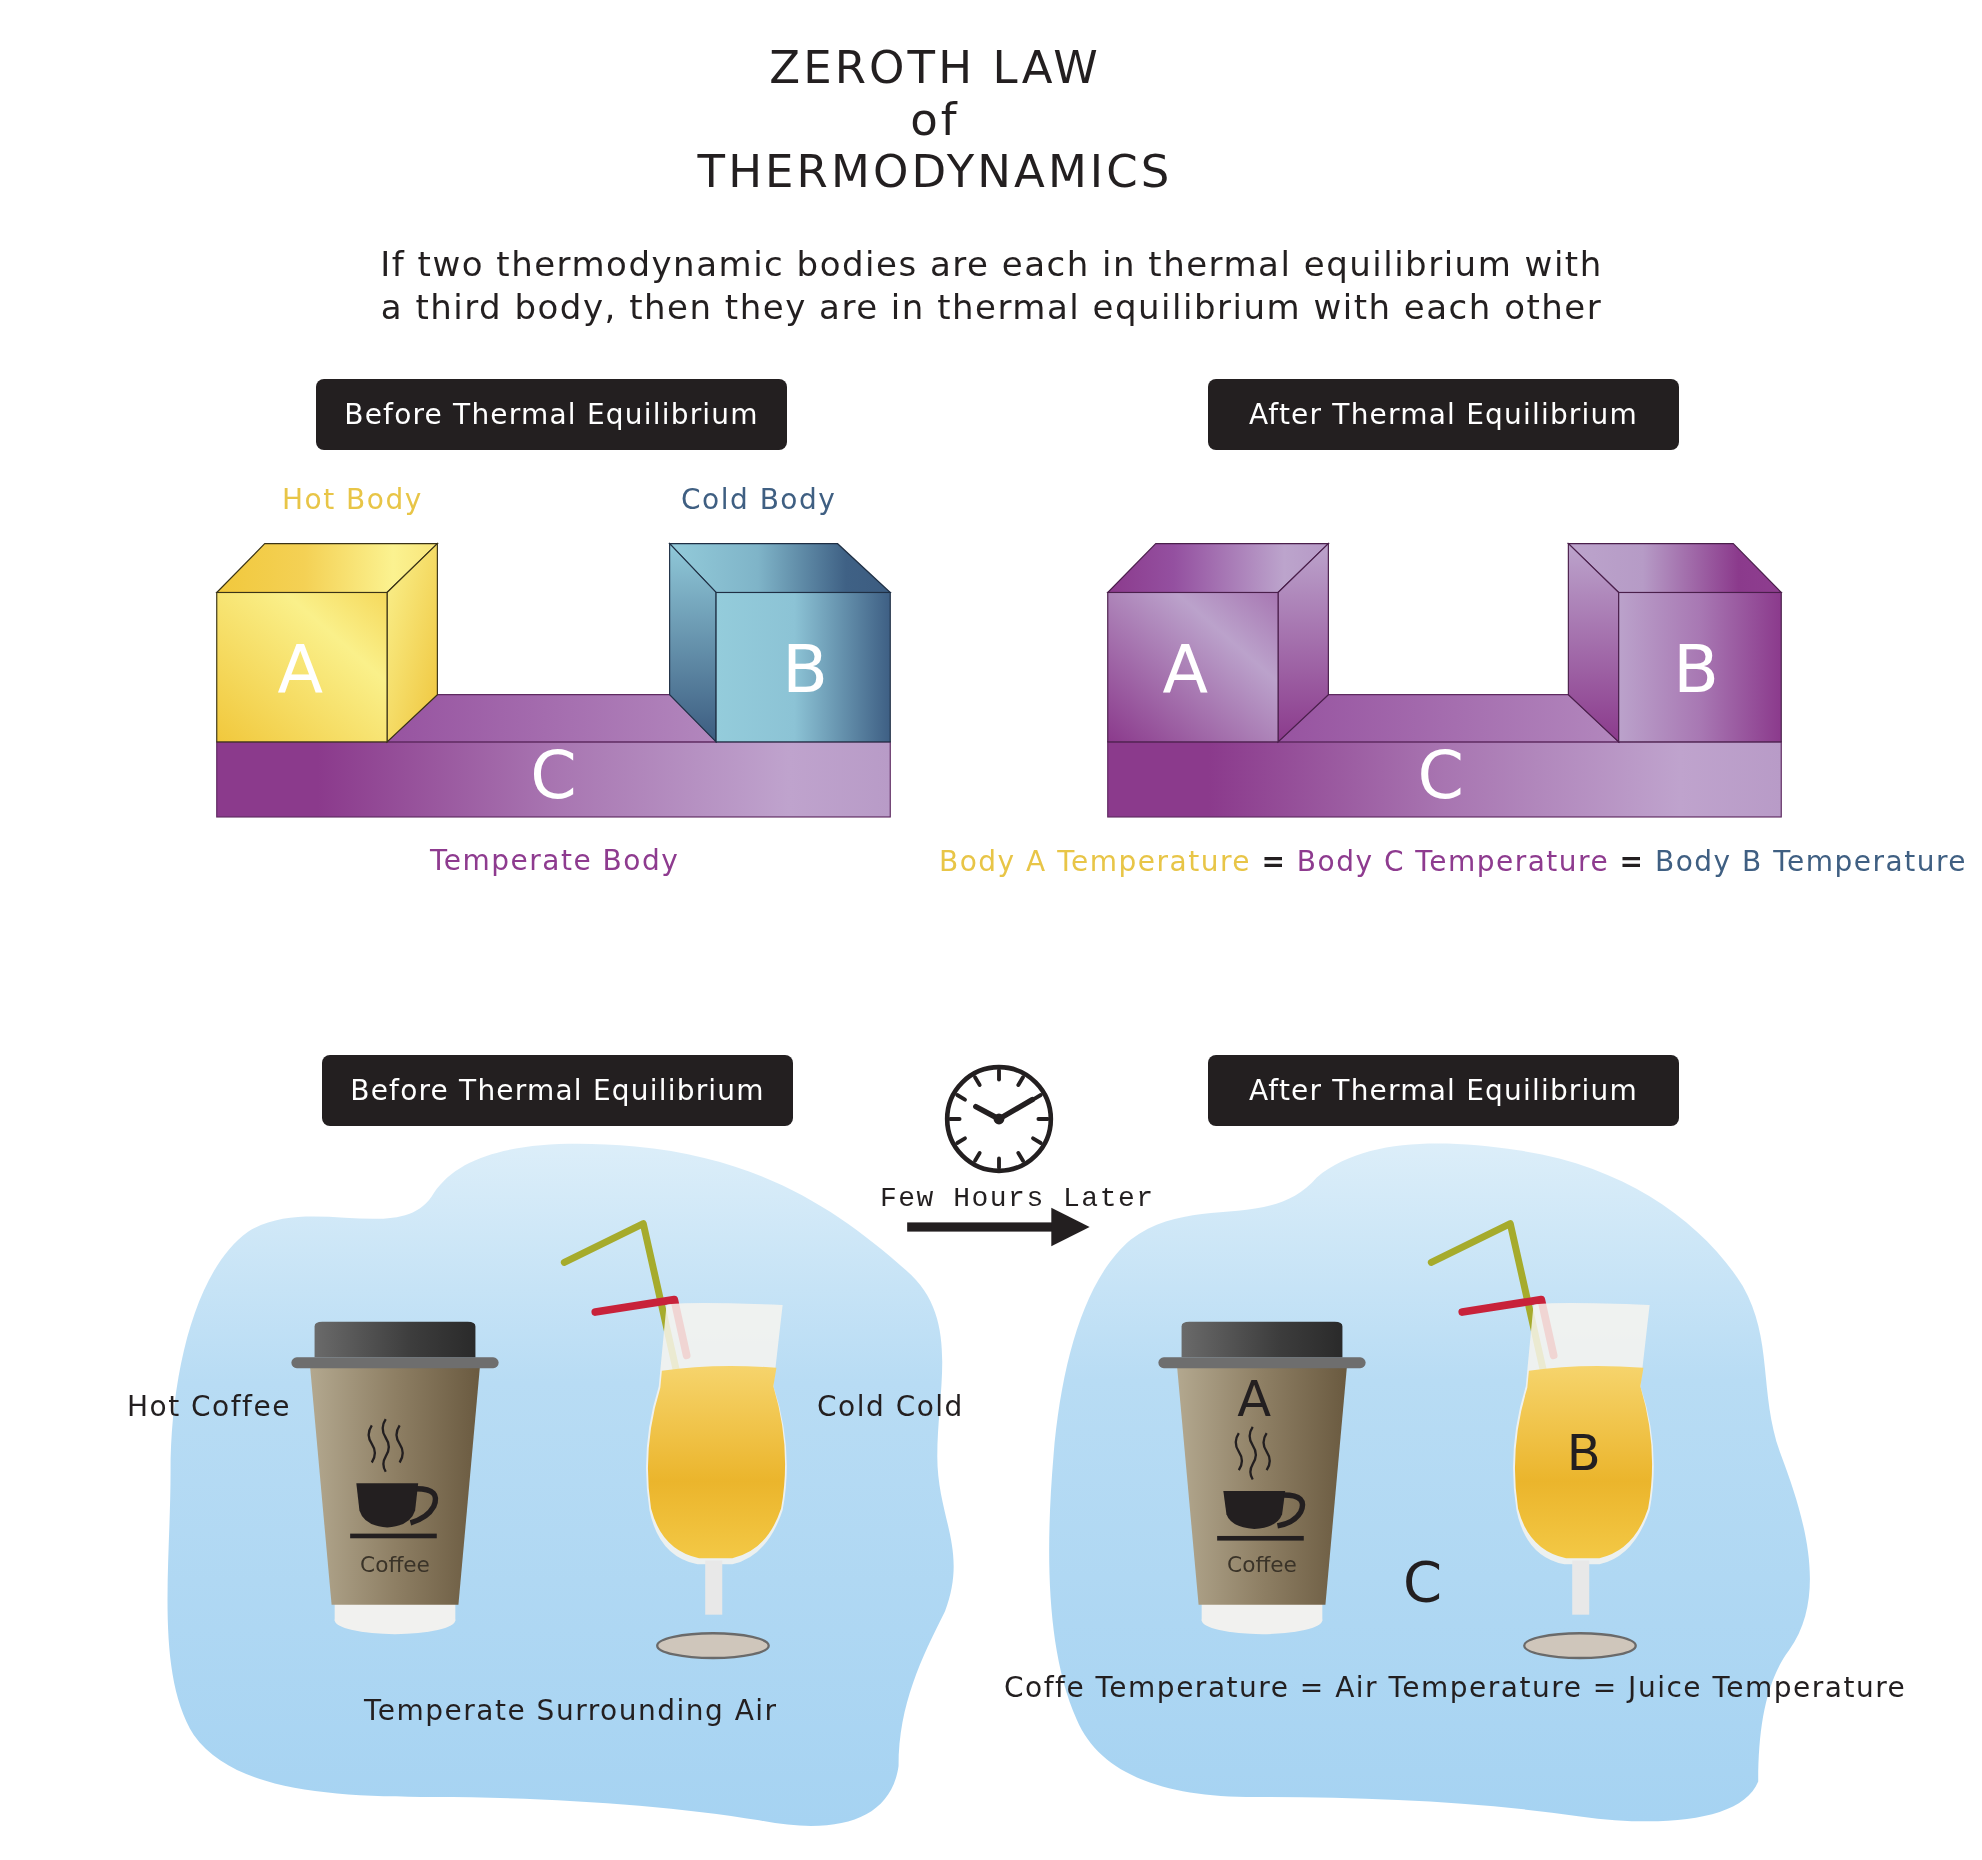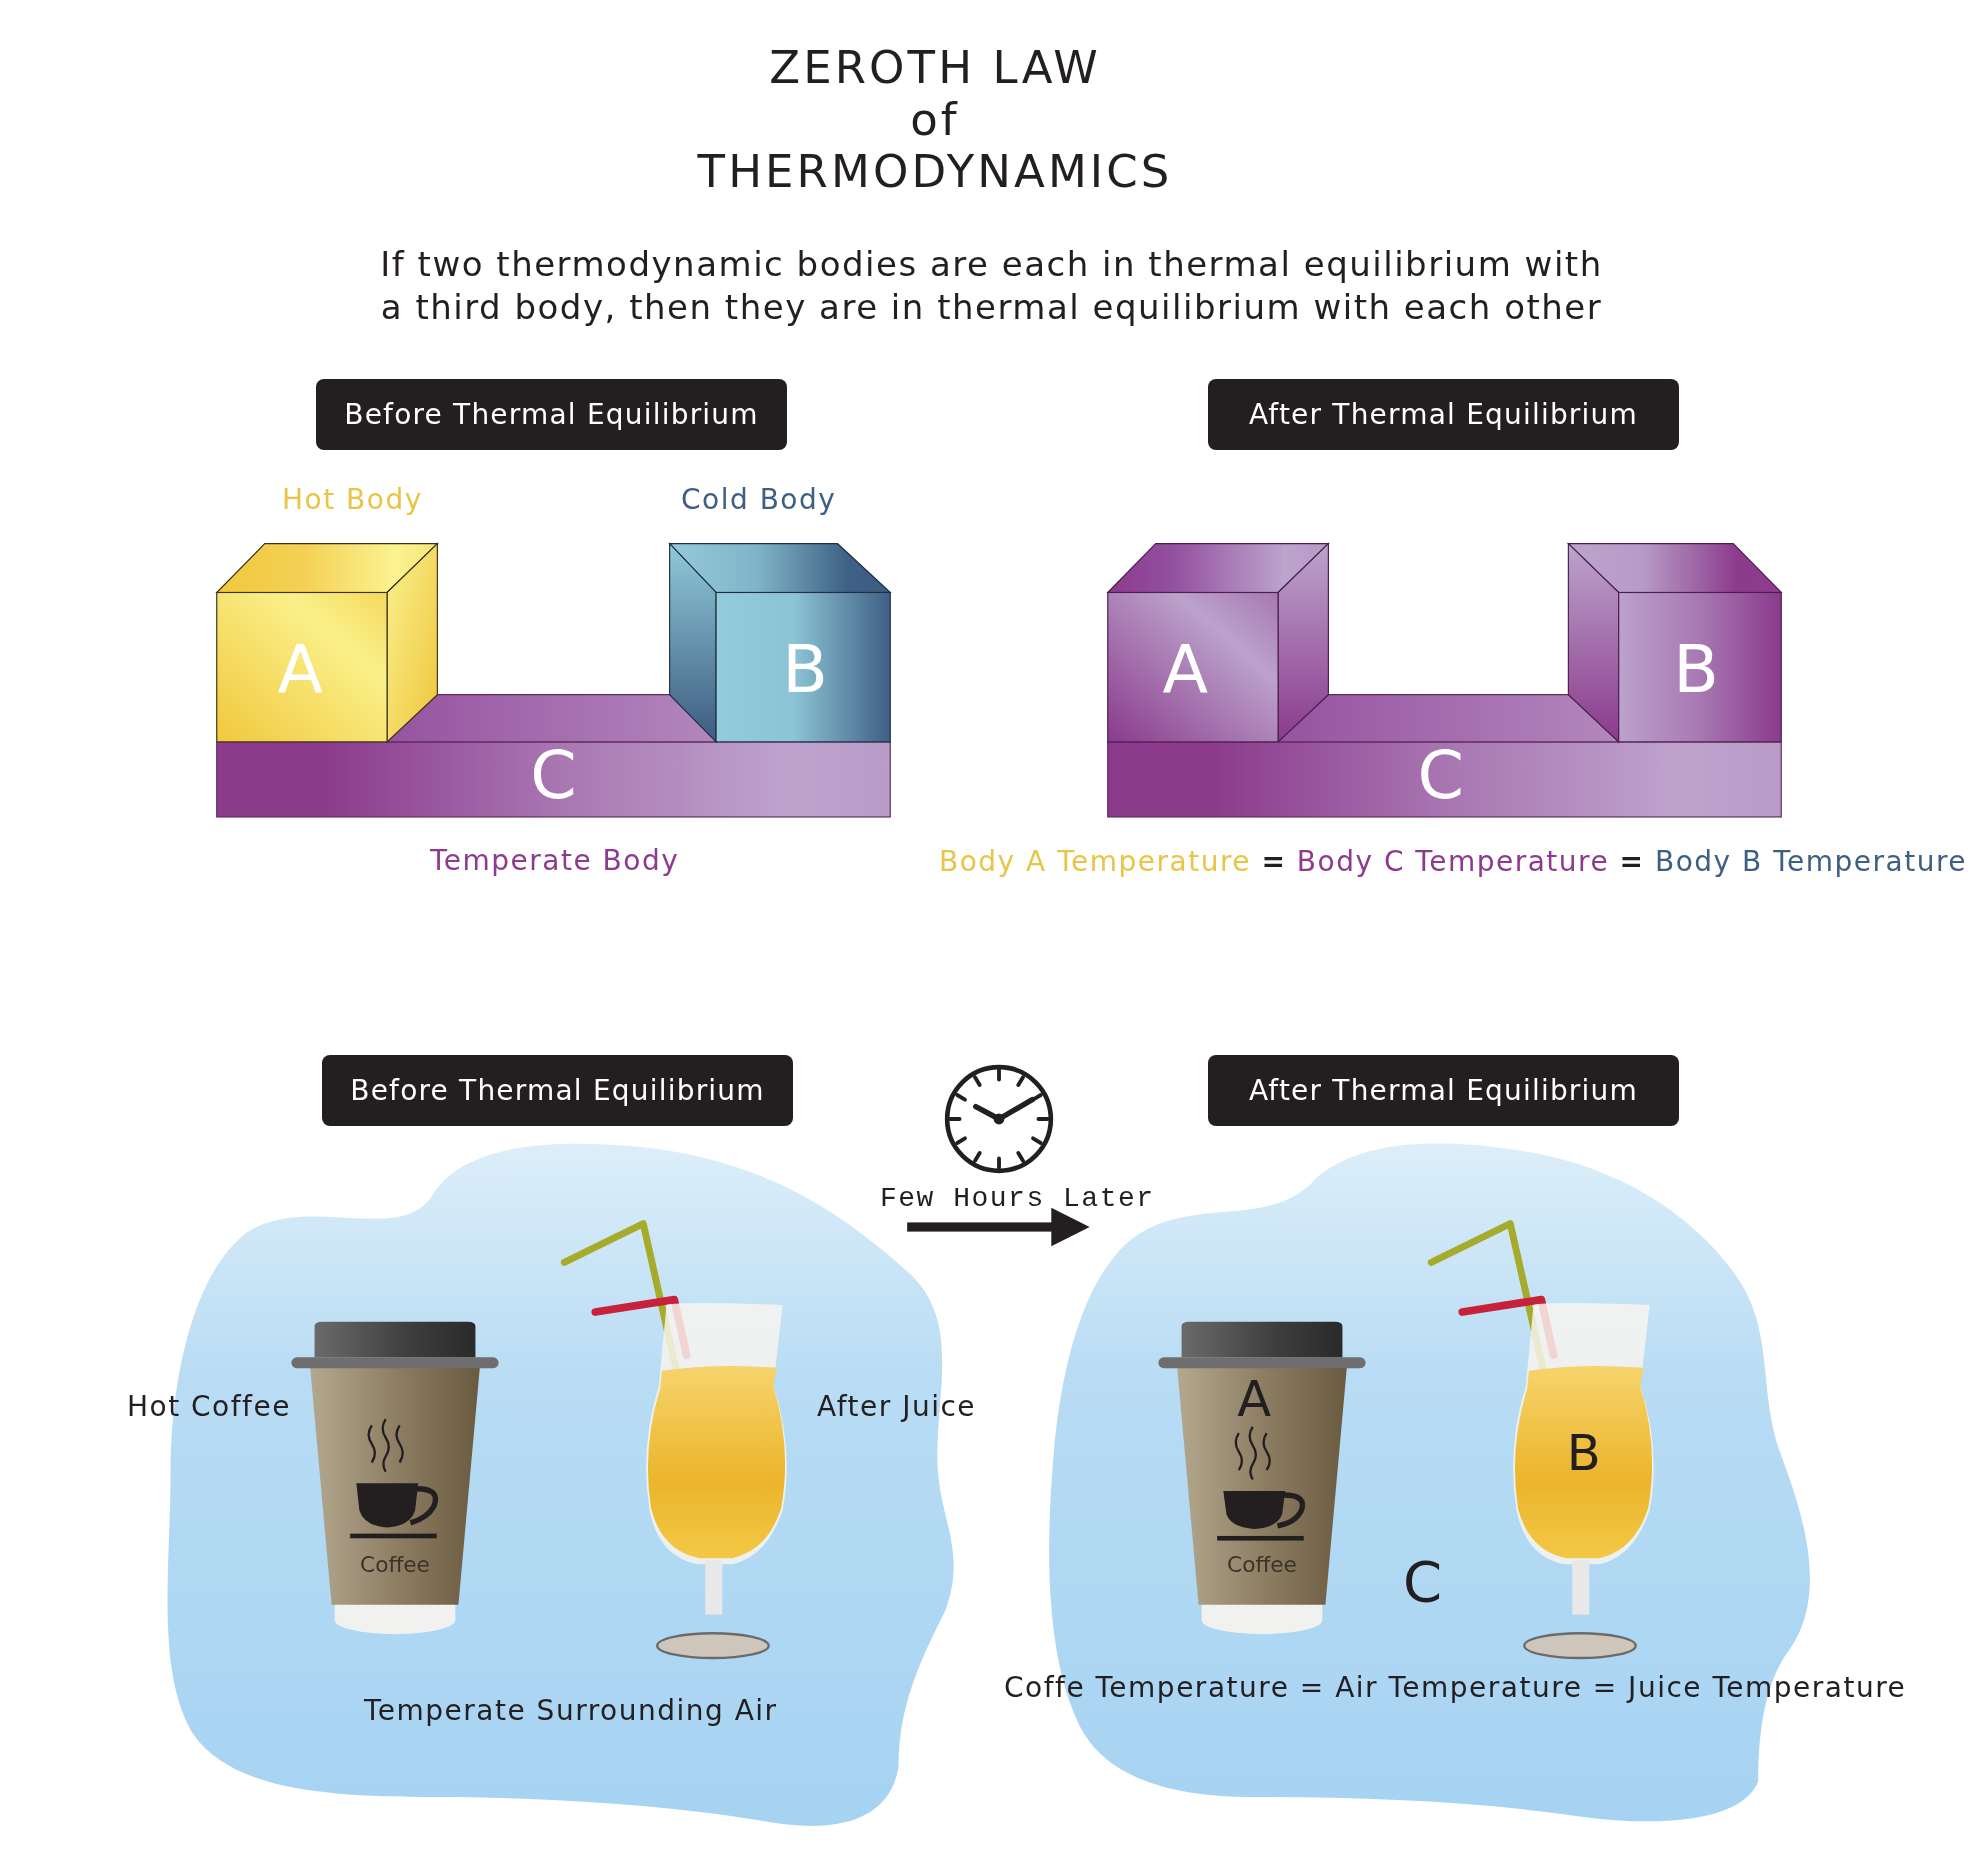--- a/index.html
+++ b/index.html
@@ -167,21 +167,21 @@
       <stop offset="0" stop-color="#dceef9"></stop>
         <stop offset="0.35" stop-color="#b8dcf4"></stop>
         <stop offset="1" stop-color="#a6d3f2"></stop>
     </linearGradient>
   </defs>
   <path d="M 560 1540 C 600 1480, 700 1470, 820 1480 C 980 1495, 1080 1560, 1170 1640 C 1240 1700, 1210 1790, 1210 1880 C 1210 1960, 1250 2000, 1220 2080 C 1190 2140, 1160 2200, 1160 2280 C 1150 2350, 1080 2370, 980 2350 C 860 2330, 700 2320, 560 2320 C 420 2320, 300 2310, 250 2240 C 200 2160, 220 2020, 220 1900 C 220 1780, 250 1640, 320 1590 C 400 1540, 520 1610, 560 1540 Z" fill="url(#sky)"></path>
   <path d="M 1700 1520 C 1760 1470, 1860 1470, 1960 1485 C 2100 1505, 2200 1580, 2250 1660 C 2290 1730, 2270 1800, 2300 1880 C 2330 1960, 2360 2060, 2310 2130 C 2280 2170, 2270 2230, 2270 2300 C 2250 2350, 2150 2360, 2040 2345 C 1900 2325, 1760 2320, 1620 2320 C 1500 2320, 1420 2290, 1390 2220 C 1350 2130, 1350 2000, 1360 1880 C 1370 1760, 1400 1650, 1460 1600 C 1540 1540, 1640 1590, 1700 1520 Z" fill="url(#sky)"></path>
 </svg>
 
 <div class="abs label" style="left:127px;top:1390px;color:#231f20;">Hot Coffee</div>
-<div class="abs label" style="left:817px;top:1390px;color:#231f20;">After Juice</div>
+<div class="abs label" style="left:817px;top:1390px;color:#231f20;">Cold Cold</div>
 <div class="abs label" style="left:364px;top:1694px;color:#231f20;">Temperate Surrounding Air</div>
 
 <svg class="abs" style="left:279px;top:1317px;" width="232" height="325" viewBox="0 0 300 420">
   <defs>
     <linearGradient id="cupG" x1="0" x2="1">
         <stop offset="0" stop-color="#b3a88f"></stop>
         <stop offset="0.5" stop-color="#8e7f64"></stop>
         <stop offset="1" stop-color="#6a5a40"></stop>
       </linearGradient>
     <linearGradient id="lidG" x1="0" x2="1">

